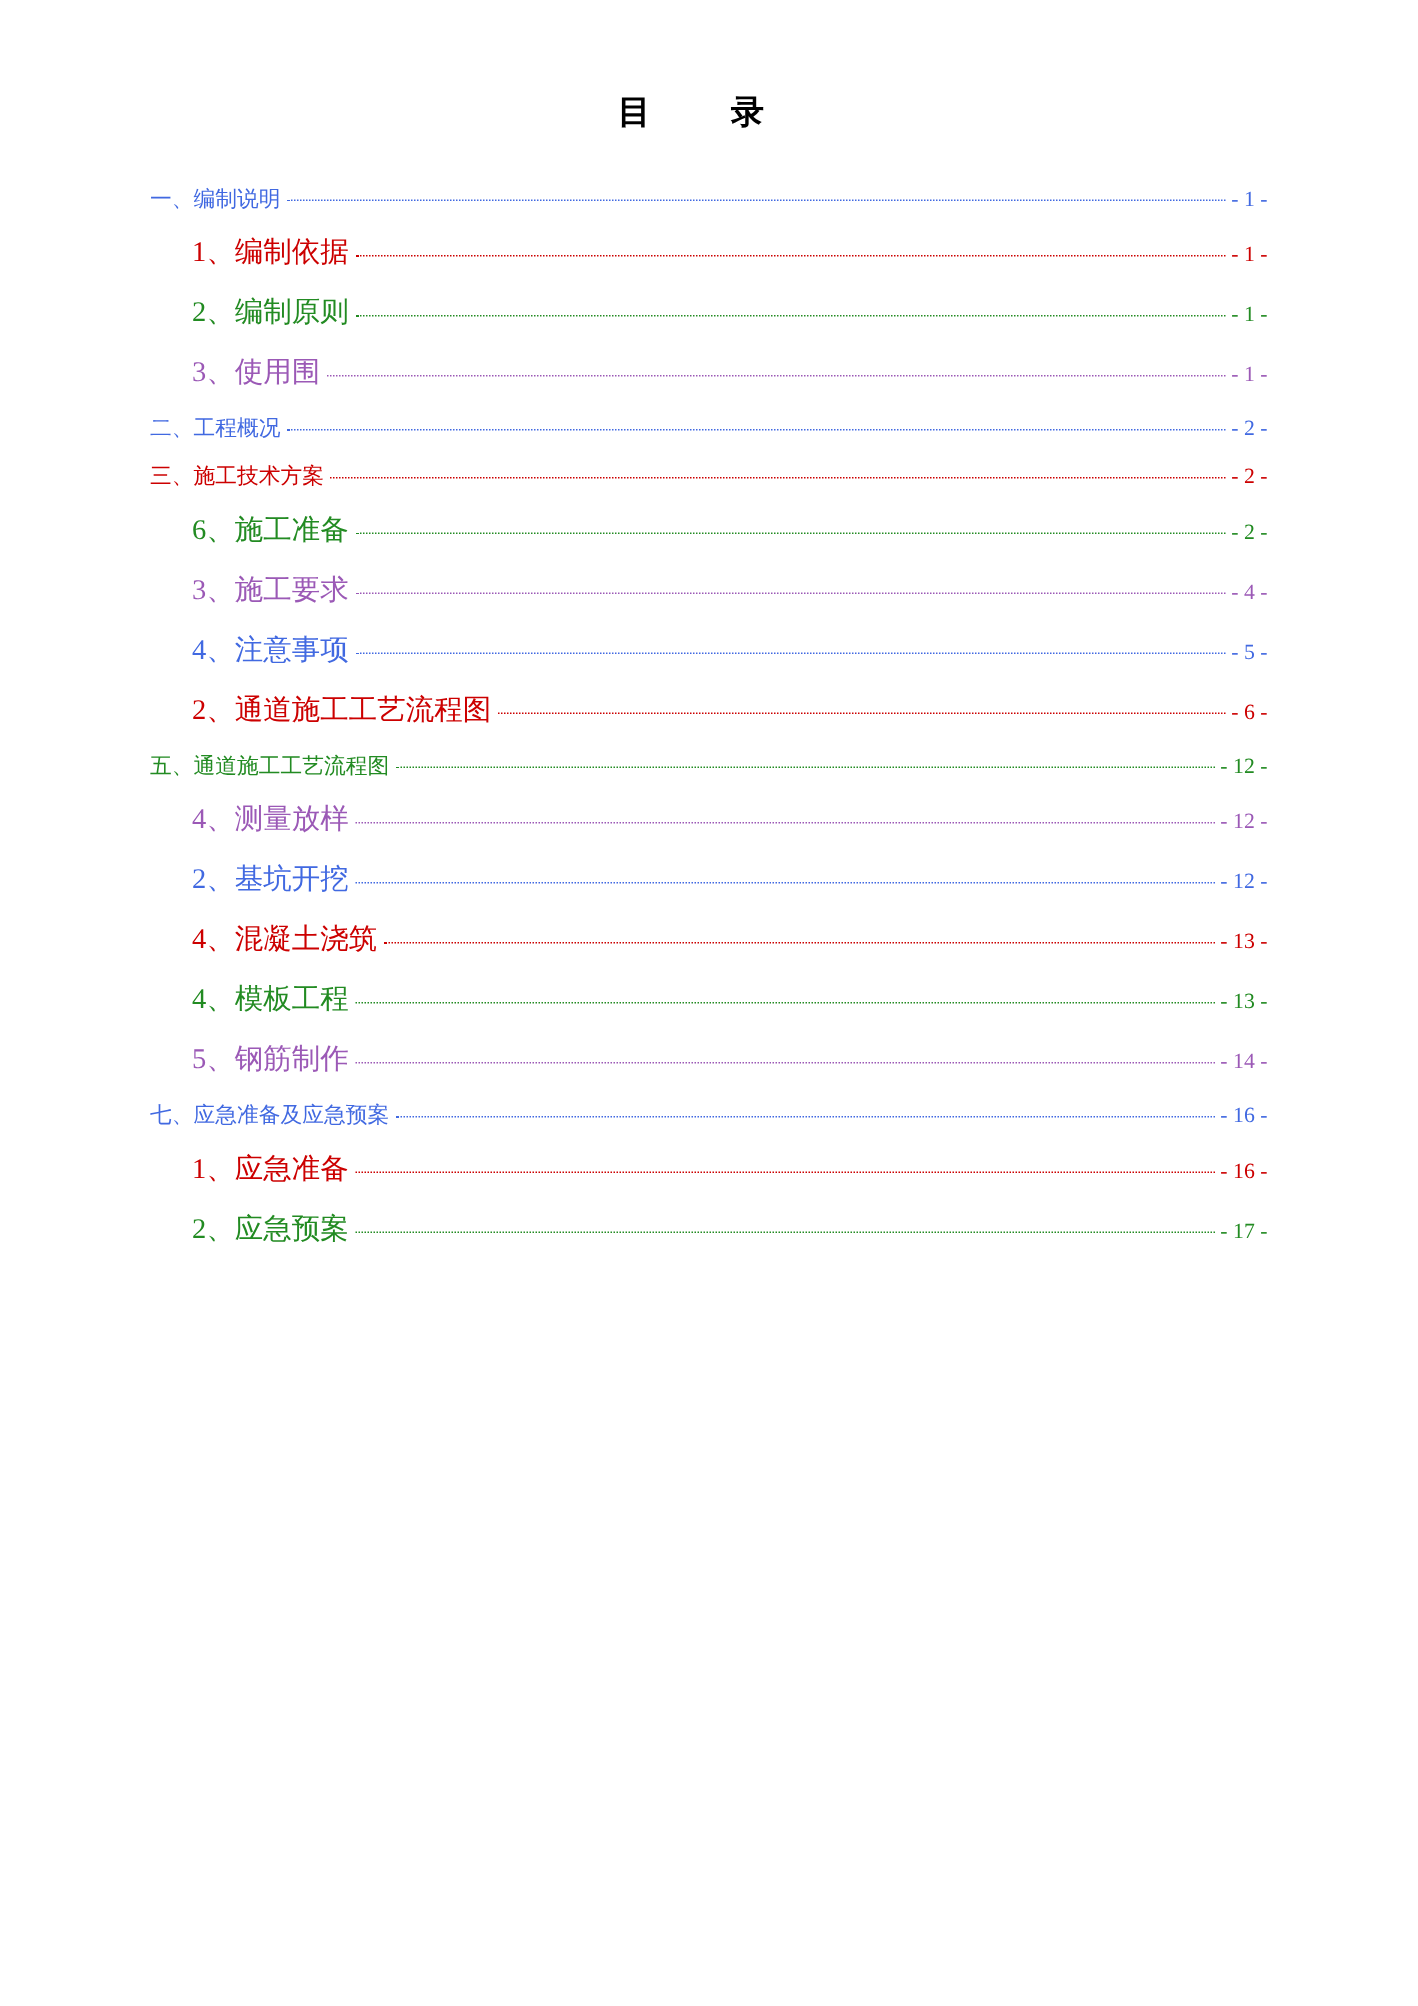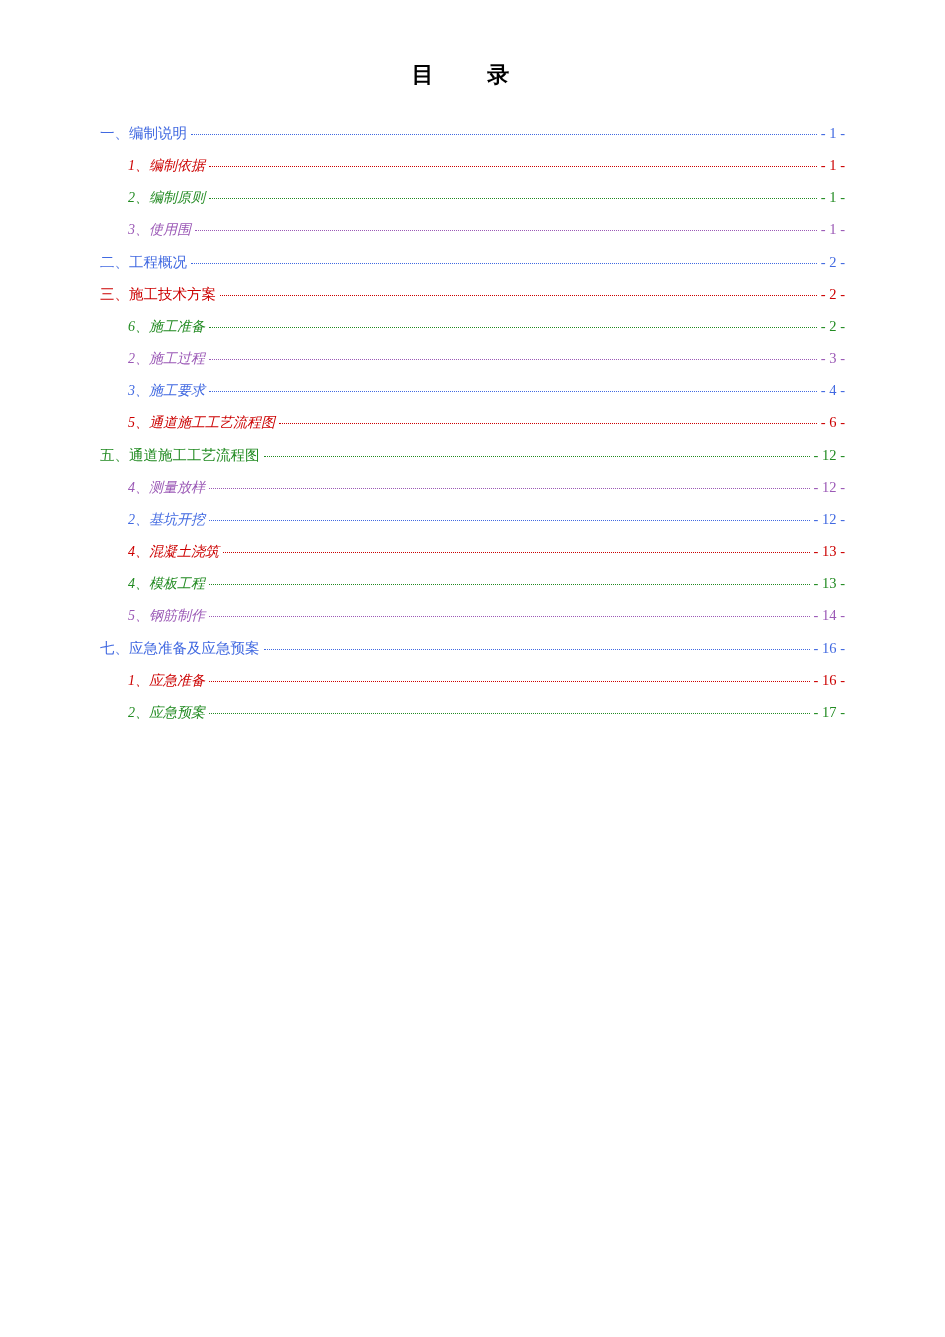--- a/index.html
+++ b/index.html
@@ -53,22 +53,21 @@
       white-space: nowrap;
       flex-shrink: 0;
     }
 
     .toc-entry .entry-text.level1 {
       font-size: 14.5px;
     }
 
     .toc-entry .entry-text.level2 {
       padding-left: 28px;
-      font-size: 14px;
-      font-style: italic;
+      font-size: 19px;
     }
 
     .toc-entry .dots {
       flex: 1;
       border-bottom: 1px dotted #000;
       margin: 0 4px;
       position: relative;
       top: -3px;
       min-width: 20px;
     }
@@ -220,31 +219,31 @@
         <span class="entry-text level1">三、施工技术方案</span>
         <span class="dots"></span>
         <span class="page-num">- 2 -</span>
       </div>
       <div class="toc-entry">
         <span class="entry-text level2">6、施工准备</span>
         <span class="dots"></span>
         <span class="page-num">- 2 -</span>
       </div>
       <div class="toc-entry">
-        <span class="entry-text level2">2、施工过程</span>
-        <span class="dots"></span>
-        <span class="page-num">- 3 -</span>
-      </div>
-      <div class="toc-entry">
         <span class="entry-text level2">3、施工要求</span>
         <span class="dots"></span>
         <span class="page-num">- 4 -</span>
       </div>
       <div class="toc-entry">
-        <span class="entry-text level2">5、通道施工工艺流程图</span>
+        <span class="entry-text level2">4、注意事项</span>
+        <span class="dots"></span>
+        <span class="page-num">- 5 -</span>
+      </div>
+      <div class="toc-entry">
+        <span class="entry-text level2">2、通道施工工艺流程图</span>
         <span class="dots"></span>
         <span class="page-num">- 6 -</span>
       </div>
       <div class="toc-entry">
         <span class="entry-text level1">五、通道施工工艺流程图</span>
         <span class="dots"></span>
         <span class="page-num">- 12 -</span>
       </div>
       <div class="toc-entry">
         <span class="entry-text level2">4、测量放样</span>

